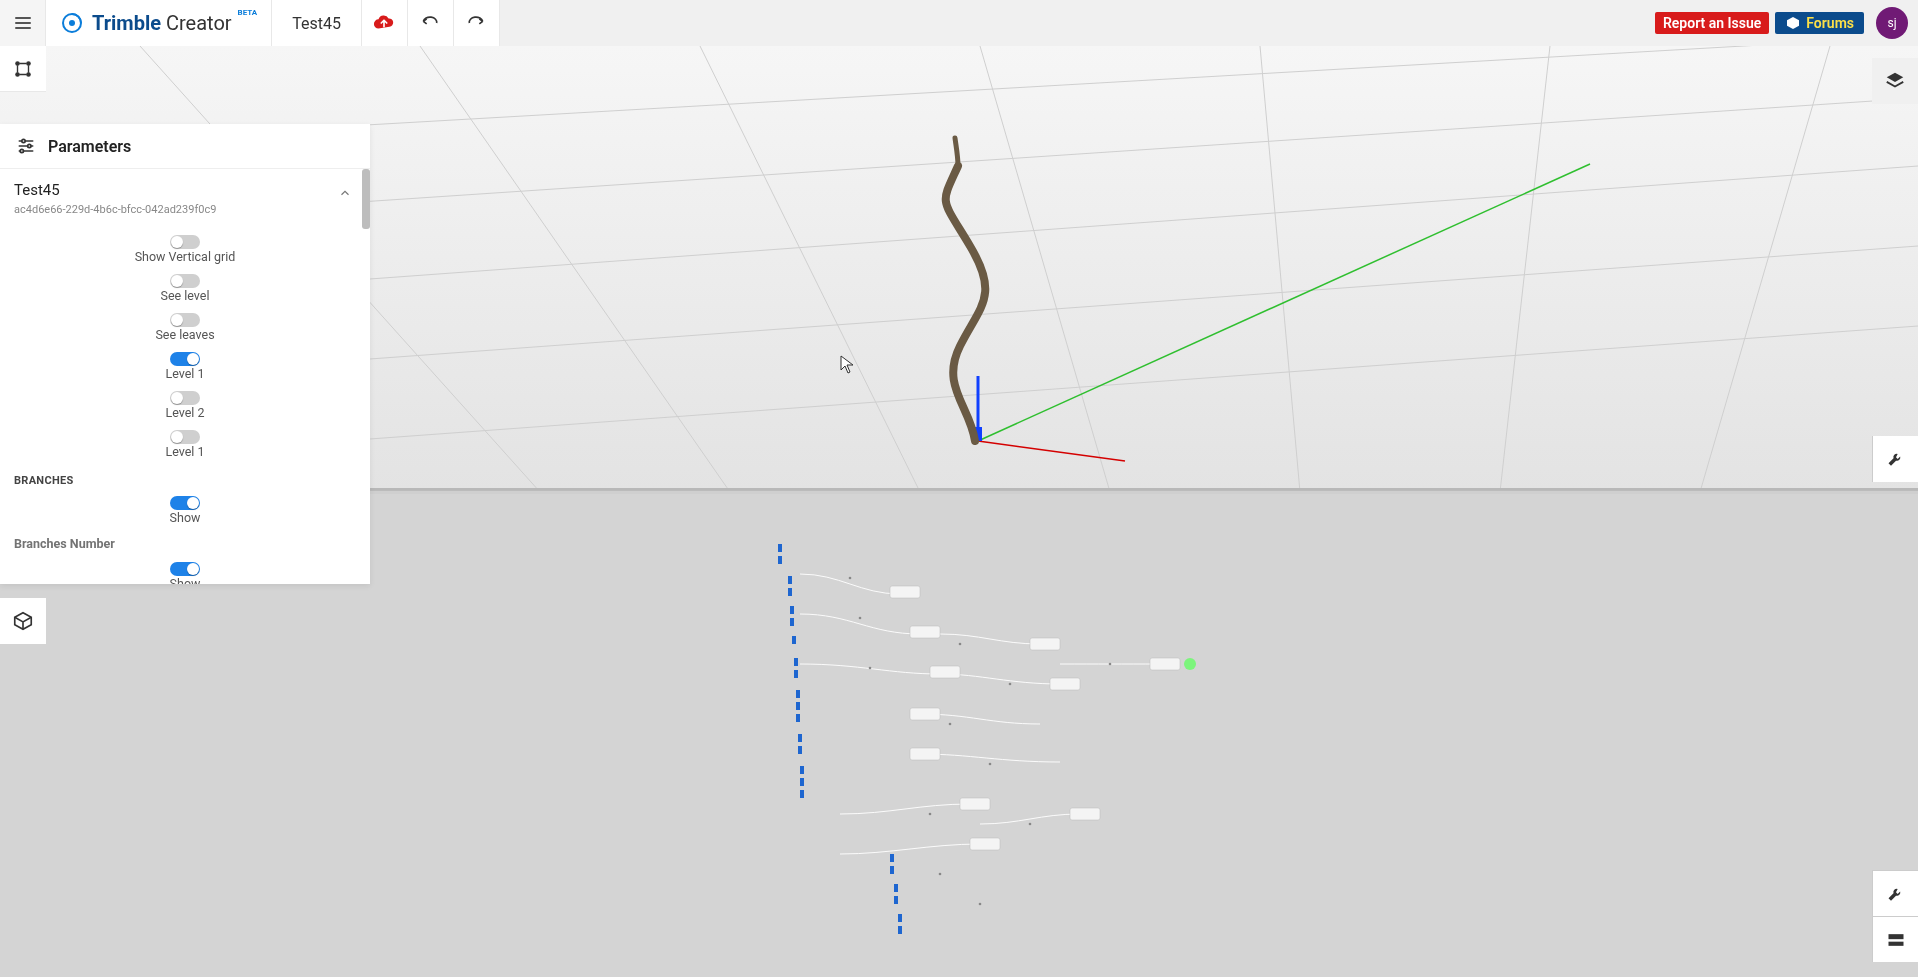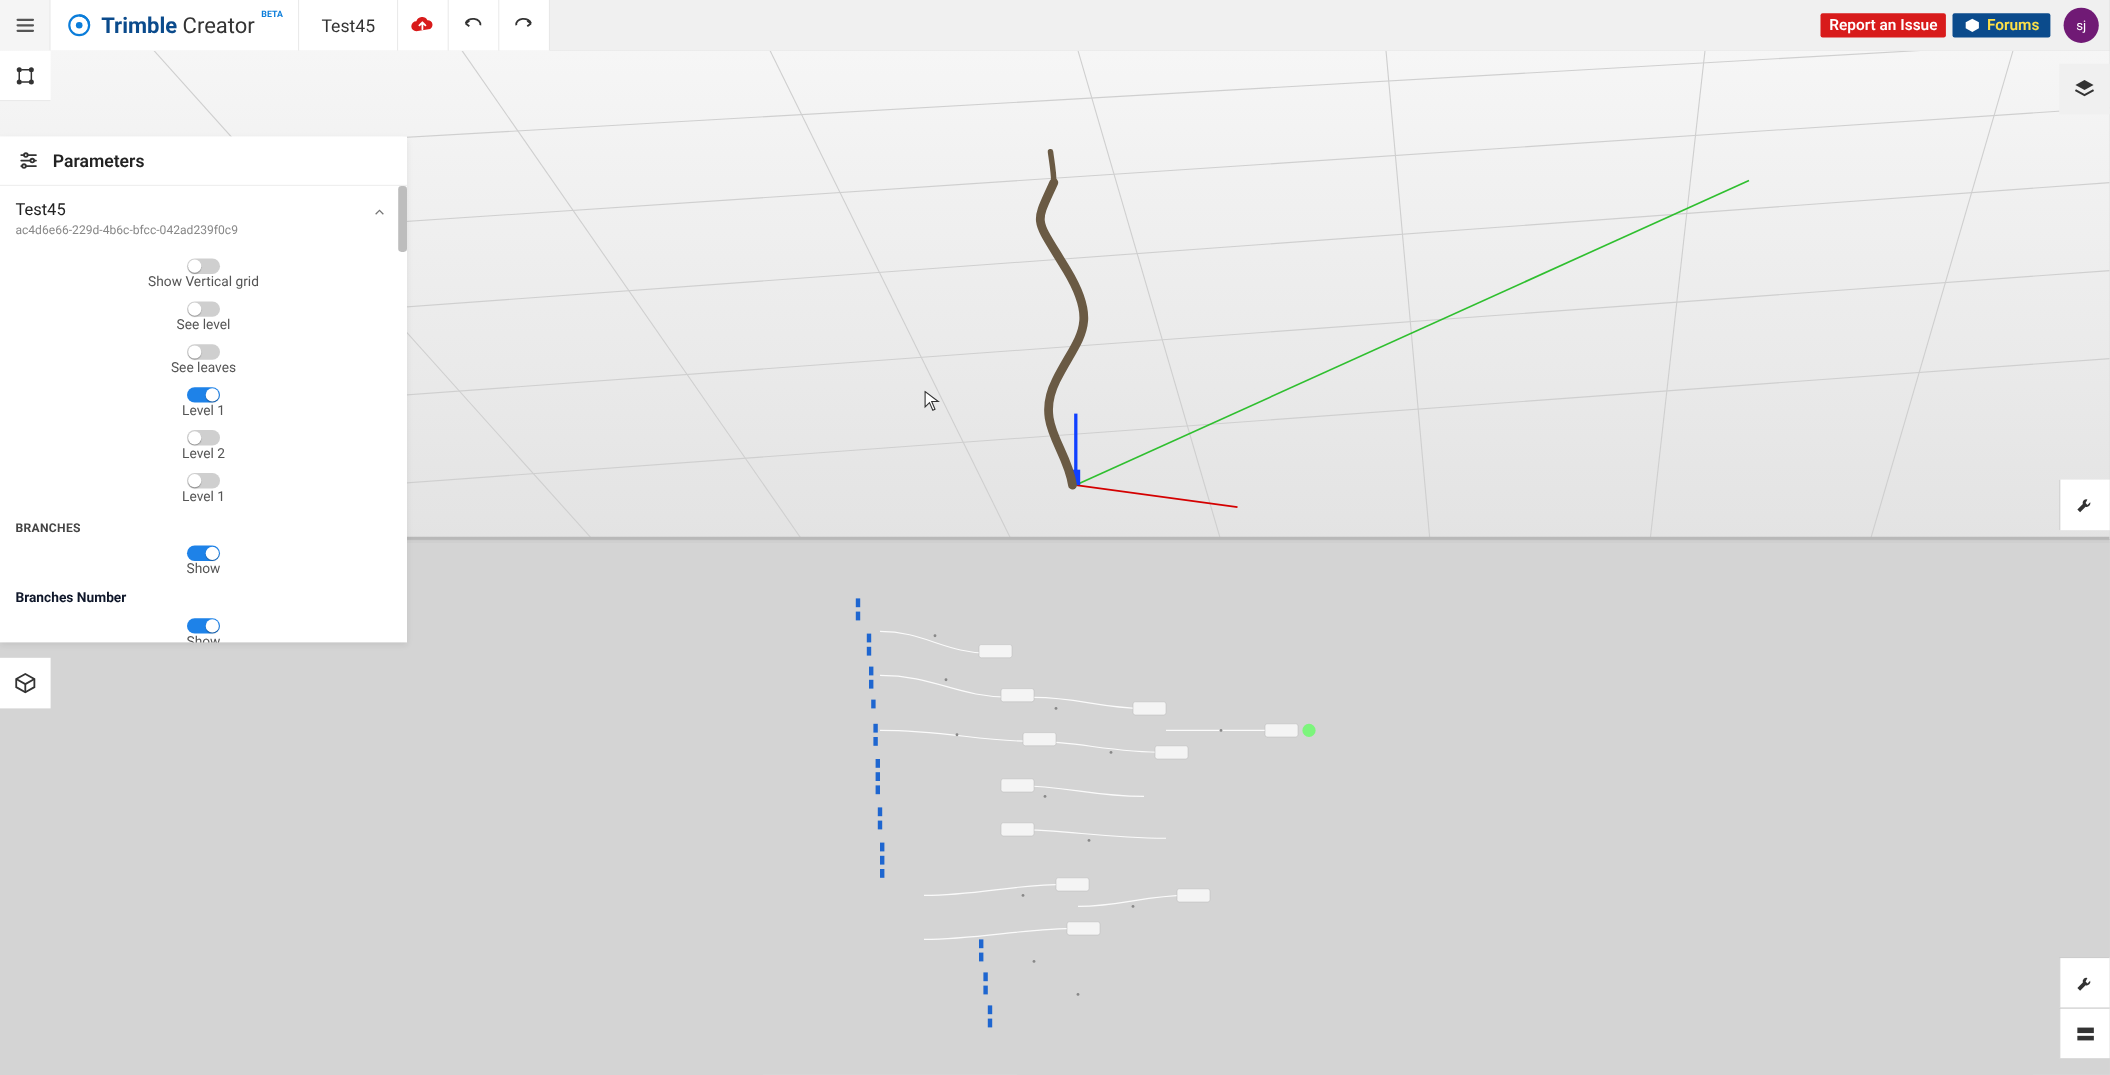--- a/index.html
+++ b/index.html
@@ -220,21 +220,21 @@
   }
   .toggle.on { background:#1e82e8; }
   .toggle.on::after { left:17px; }
   .toggle-label { font-size:12.5px; color:#555; }
   .section-label {
     font-size:11px; font-weight:700; color:#444;
     padding: 10px 0 4px 0;
     letter-spacing: 0.3px;
   }
   .link-label {
-    font-size:12.5px; font-weight:700; color:#0f172a;
+    font-size:12.5px; font-weight:700; color:#737373;
     padding: 6px 0;
     cursor:pointer;
   }
   
   .viewport {
     position:absolute;
     left:0; right:0; top:46px;
     height: 446px;
     background: linear-gradient(#f6f6f6, #e3e3e3);
     overflow:hidden;

